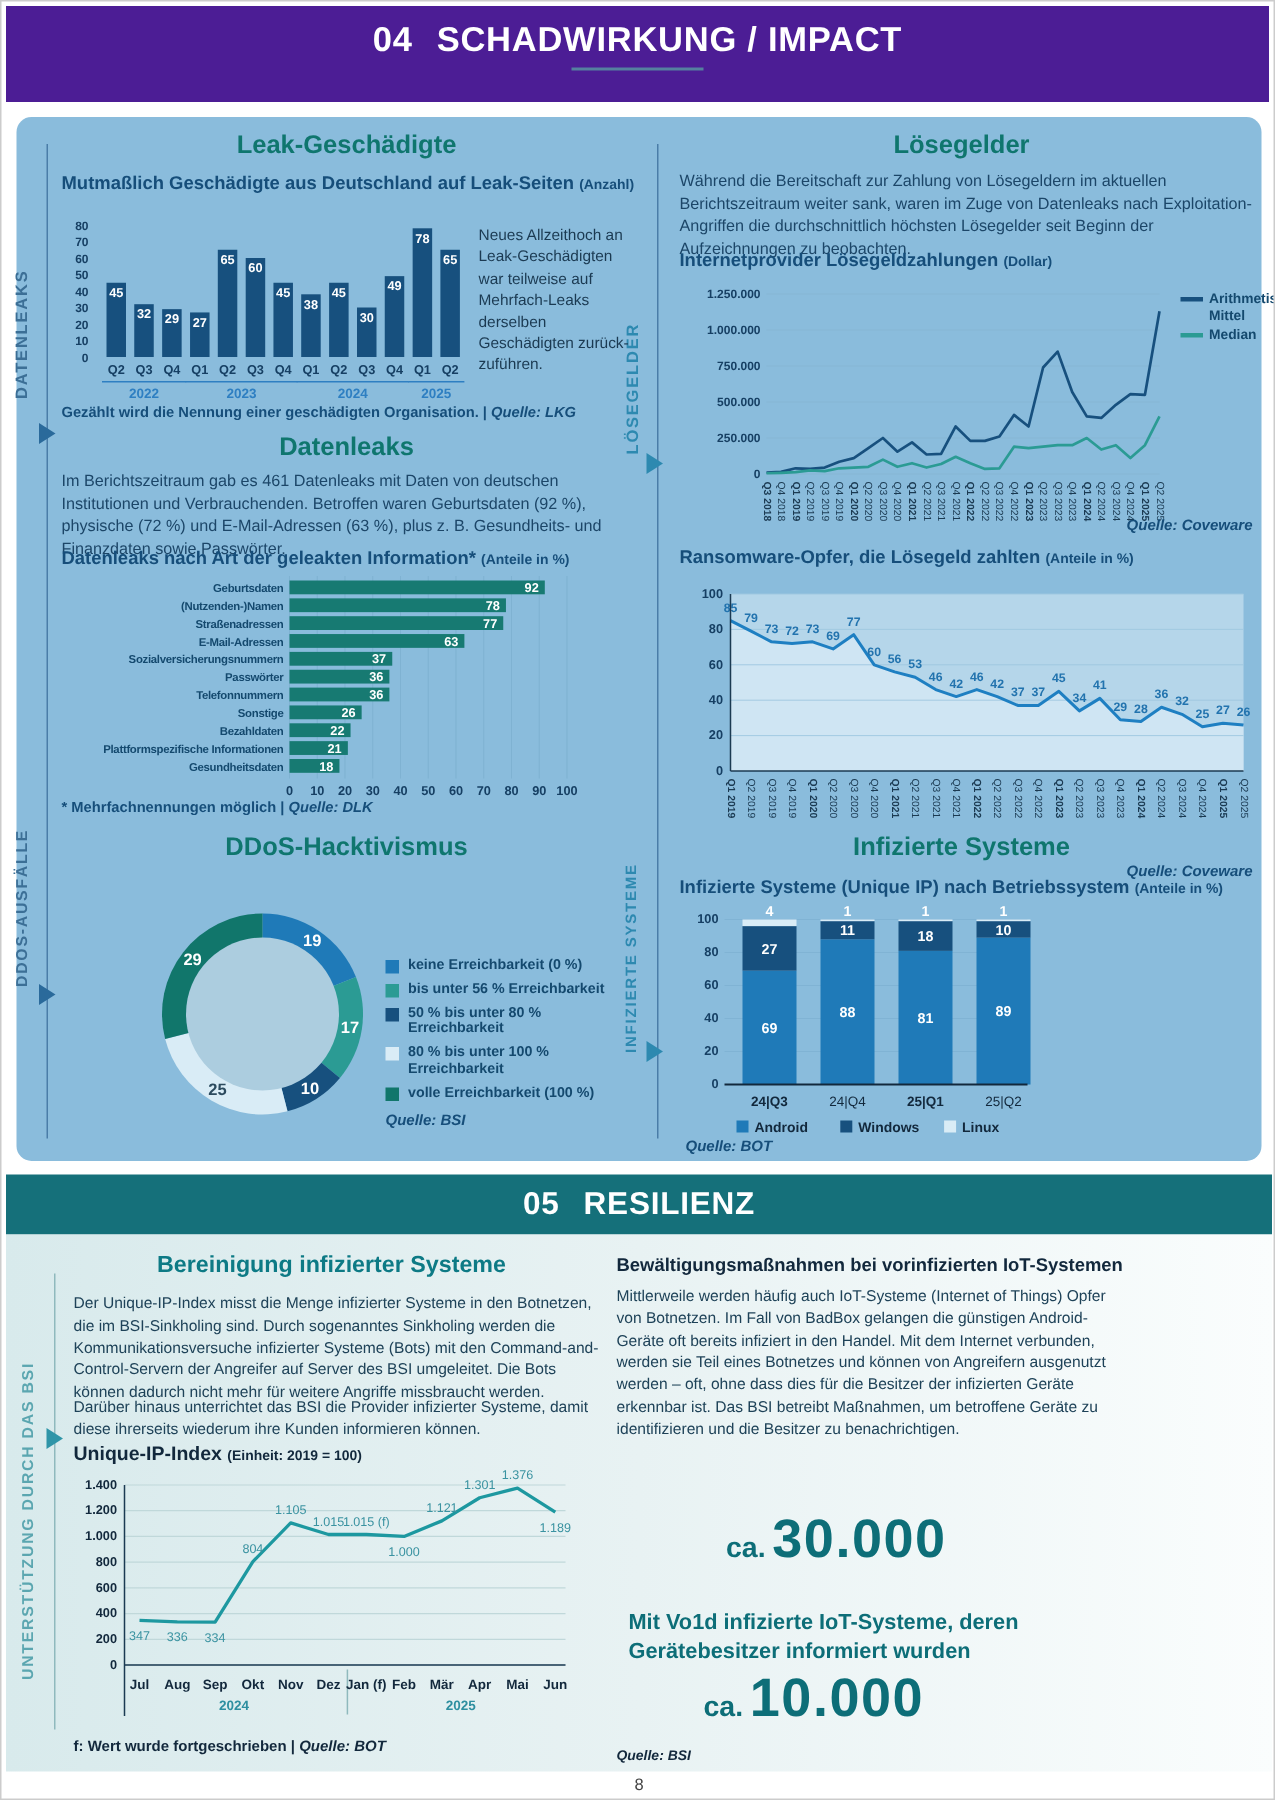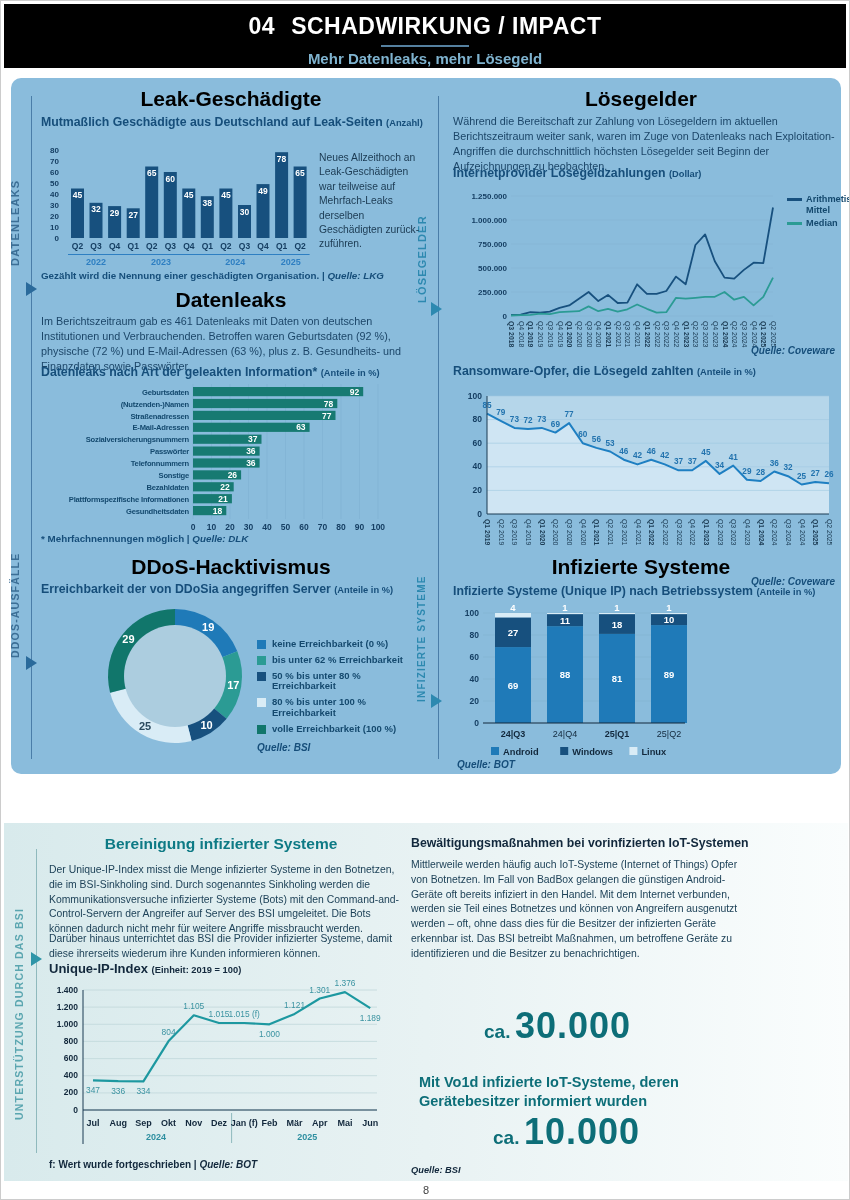--- a/index.html
+++ b/index.html
@@ -1,32 +1,32 @@
 <!DOCTYPE html>
 <html><head>
 <meta charset="utf-8">
 <style>
   html,body{margin:0;padding:0;background:#fff;}
   .page{position:relative;width:850px;height:1200px;background:#fff;overflow:hidden;
         font-family:"Liberation Sans",sans-serif;border:1px solid #ccc;box-sizing:border-box;}
   .abs{position:absolute;}
   
-  .topbar{position:absolute;left:3px;top:3px;width:842px;height:64px;background:#000000;text-align:center;}
+  .topbar{position:absolute;left:3px;top:3px;width:842px;height:64px;background:#4c1d95;text-align:center;}
   .topbar-title{margin-top:9px;font-size:23px;font-weight:700;color:#fff;letter-spacing:.5px;}
   .topbar-title .num{margin-right:16px;}
   .topbar-divider{width:88px;height:2px;background:#55809f;margin:5px auto 3px auto;}
   .topbar-sub{font-size:15px;font-weight:700;color:#7fb3cf;}
   
   .panel{position:absolute;left:10px;top:77px;width:830px;height:696px;background:#8abcdc;border-radius:10px;}
   .vline{position:absolute;width:1px;background:#4a7da8;}
   .vline3{position:absolute;width:1px;background:#8fb9bd;}
   .vlab{position:absolute;writing-mode:vertical-rl;transform:rotate(180deg);font-weight:700;
         font-size:11px;letter-spacing:1.2px;text-align:center;white-space:nowrap;}
   .tri{position:absolute;width:0;height:0;border-top:7px solid transparent;border-bottom:7px solid transparent;}
-  .sec-title{font-size:21px;font-weight:700;color:#000000;text-align:center;}
+  .sec-title{font-size:17px;font-weight:700;color:#0f766e;text-align:center;}
   .sub{font-size:12.3px;font-weight:700;color:#164e7a;}
   .sub .sfx{font-size:9.3px;}
   .para{font-size:10.8px;color:#1c4668;line-height:1.38;}
   .note{font-size:10.3px;color:#1b3a52;line-height:1.4;}
   .foot{font-size:9.8px;font-weight:700;color:#164e7a;}
   .foot .src,.src{font-style:italic;}
   .srcline{font-size:10px;font-weight:700;color:#164e7a;font-style:italic;}
   
   .lgitem{display:flex;gap:4px;margin-bottom:3px;}
   .lnsw{width:15px;height:3px;margin-top:4px;flex:none;}
@@ -76,21 +76,20 @@
 </head>
 <body>
 
 <div class="page">
 
   <header class="topbar">
     <div class="topbar-title">
       <span class="num">04</span><span>SCHADWIRKUNG / IMPACT</span>
     </div>
     <div class="topbar-divider"></div>
-    <div class="topbar-sub">Mehr Datenleaks, mehr Lösegeld</div>
   </header>
 
   <div class="panel"></div>
 
   <div class="vline" style="left:30px;top:95px;height:663px;"></div>
   <div class="vline" style="left:437px;top:95px;height:663px;"></div>
 
   <div class="vlab" style="left:8px;top:172px;height:100px;color:#3c6f96;">DATENLEAKS</div>
   <div class="tri" style="left:25px;top:281px;border-left:11px solid #2a6a9b;"></div>
   <div class="vlab" style="left:8px;top:548px;height:112px;color:#3c6f96;font-size:10.5px;">DDOS-AUSFÄLLE</div>
@@ -235,24 +234,20 @@
         <rect x="154" y="124.0" width="33.3" height="9.2" fill="#177a72"></rect>
         <text x="183.3" y="131.7" class="wl" text-anchor="end">18</text>
       </svg>
     </div>
   <div class="abs foot" style="left:40px;top:532px;">
     <span>* Mehrfachnennungen möglich |</span>
     <span class="src">Quelle: DLK</span>
   </div>
 
   <div class="abs sec-title" style="left:60px;top:554px;width:340px;">DDoS-Hacktivismus</div>
-  <div class="abs sub" style="left:40px;top:581px;">
-    <span>Erreichbarkeit der von DDoSia angegriffen Server</span>
-    <span class="sfx">(Anteile in %)</span>
-  </div>
   <div class="abs" style="left:98px;top:600px;">
       <svg width="152" height="150" viewBox="0 0 152 150">
         <path d="M 76 75 L 76.00 8.00 A 67 67 0 0 1 138.30 50.34 Z" fill="#1f7ab8"></path>
         <path d="M 76 75 L 138.30 50.34 A 67 67 0 0 1 127.62 117.71 Z" fill="#2b9b94"></path>
         <path d="M 76 75 L 127.62 117.71 A 67 67 0 0 1 92.66 139.90 Z" fill="#17507e"></path>
         <path d="M 76 75 L 92.66 139.90 A 67 67 0 0 1 11.10 91.66 Z" fill="#d9ecf6"></path>
         <path d="M 76 75 L 11.10 91.66 A 67 67 0 0 1 76.00 8.00 Z" fill="#11766b"></path>
         <circle cx="76" cy="75" r="51" fill="#accddf"></circle>
         <text x="109.2" y="29.7" class="dn" text-anchor="middle">19</text>
         <text x="134.3" y="87.7" class="dn" text-anchor="middle">17</text>
@@ -261,21 +256,21 @@
         <text x="29.4" y="42.3" class="dn" text-anchor="middle">29</text>
       </svg>
     </div>
   <div class="abs" style="left:256px;top:638px;width:170px;">
       <div class="dlrow">
         <span class="sq" style="background:#1f7ab8"></span>
         <span class="dltxt">keine Erreichbarkeit (0 %)</span>
       </div>
       <div class="dlrow">
         <span class="sq" style="background:#2b9b94"></span>
-        <span class="dltxt">bis unter 62 % Erreichbarkeit</span>
+        <span class="dltxt">bis unter 56 % Erreichbarkeit</span>
       </div>
       <div class="dlrow">
         <span class="sq" style="background:#17507e"></span>
         <span class="dltxt">50 % bis unter 80 % Erreichbarkeit</span>
       </div>
       <div class="dlrow">
         <span class="sq" style="background:#d9ecf6"></span>
         <span class="dltxt">80 % bis unter 100 % Erreichbarkeit</span>
       </div>
       <div class="dlrow">
@@ -477,20 +472,24 @@
         <rect x="38" y="146" width="8" height="8" fill="#1f7ab8"></rect>
         <text x="50" y="153.5" class="leg" text-anchor="start">Android</text>
         <rect x="107.19999999999999" y="146" width="8" height="8" fill="#17507e"></rect>
         <text x="119.19999999999999" y="153.5" class="leg" text-anchor="start">Windows</text>
         <rect x="176.39999999999998" y="146" width="8" height="8" fill="#d9ecf6"></rect>
         <text x="188.39999999999998" y="153.5" class="leg" text-anchor="start">Linux</text>
       </svg>
     </div>
   <div class="abs srcline" style="left:456px;top:758px;">Quelle: BOT</div>
 
+  <div class="resbar">
+    <span class="num">05</span>
+    <span>RESILIENZ</span>
+  </div>
   <div class="botbg"></div>
 
   <div class="vline3" style="left:35px;top:848px;height:304px;"></div>
   <div class="vlab" style="left:12px;top:872px;height:282px;color:#5ba6b0;font-size:10.5px;">UNTERSTÜTZUNG DURCH DAS BSI</div>
   <div class="tri" style="left:30px;top:951px;border-left:11px solid #2f95a8;"></div>
 
   <div class="abs bot-title" style="left:55px;top:834px;width:330px;">Bereinigung infizierter Systeme</div>
   <div class="abs bot-para" style="left:48px;top:862px;width:352px;">Der Unique-IP-Index misst die Menge infizierter Systeme in den Botnetzen, die im BSI-Sinkholing sind. Durch sogenanntes Sinkholing werden die Kommunikationsversuche infizierter Systeme (Bots) mit den Command-and-Control-Servern der Angreifer auf Server des BSI umgeleitet. Die Bots können dadurch nicht mehr für weitere Angriffe missbraucht werden.</div>
   <div class="abs bot-para" style="left:48px;top:931px;width:352px;">Darüber hinaus unterrichtet das BSI die Provider infizierter Systeme, damit diese ihrerseits wiederum ihre Kunden informieren können.</div>
   <div class="abs bot-sub" style="left:48px;top:960px;">
@@ -552,20 +551,20 @@
     <span class="src">Quelle: BOT</span>
   </div>
 
   <div class="abs bot-h" style="left:410px;top:835px;width:420px;">Bewältigungsmaßnahmen bei vorinfizierten IoT-Systemen</div>
   <div class="abs bot-para" style="left:410px;top:857px;width:340px;">Mittlerweile werden häufig auch IoT-Systeme (Internet of Things) Opfer von Botnetzen. Im Fall von BadBox gelangen die günstigen Android-Geräte oft bereits infiziert in den Handel. Mit dem Internet verbunden, werden sie Teil eines Botnetzes und können von Angreifern ausgenutzt werden – oft, ohne dass dies für die Besitzer der infizierten Geräte erkennbar ist. Das BSI betreibt Maßnahmen, um betroffene Geräte zu identifizieren und die Besitzer zu benachrichtigen.</div>
   <div class="abs stat-num" style="left:483px;top:1004px;">
     <span class="ca">ca.</span>
     <span class="big">30.000</span>
   </div>
   <div class="abs stat-text" style="left:418px;top:1072px;width:305px;">Mit Vo1d infizierte IoT-Systeme, deren Gerätebesitzer informiert wurden</div>
-  <div class="abs stat-num" style="left:492px;top:1110px;">
+  <div class="abs stat-num" style="left:468px;top:1110px;">
     <span class="ca">ca.</span>
     <span class="big">10.000</span>
   </div>
   <div class="abs srcline" style="left:410px;top:1164px;color:#12283c;font-size:9.3px;">Quelle: BSI</div>
 
   <div class="pageno">8</div>
 </div>
 
 </body></html>

